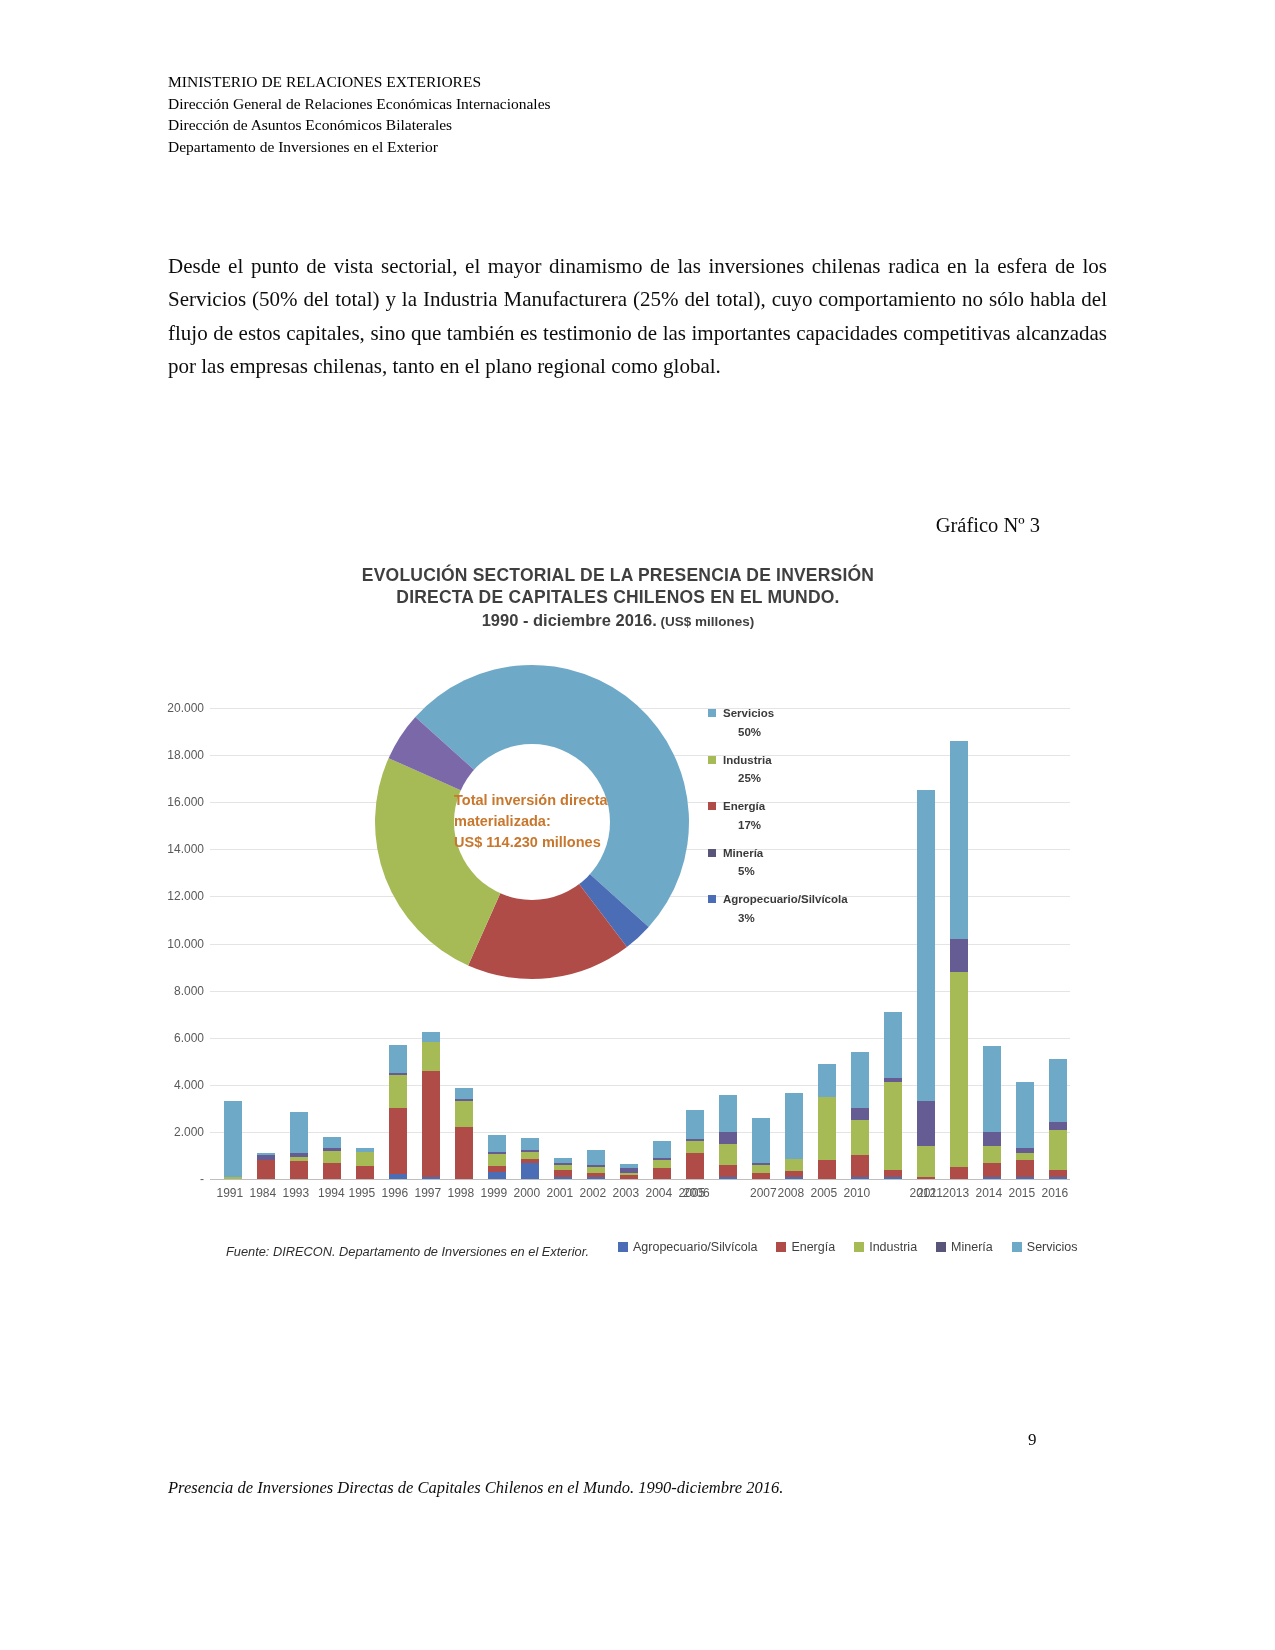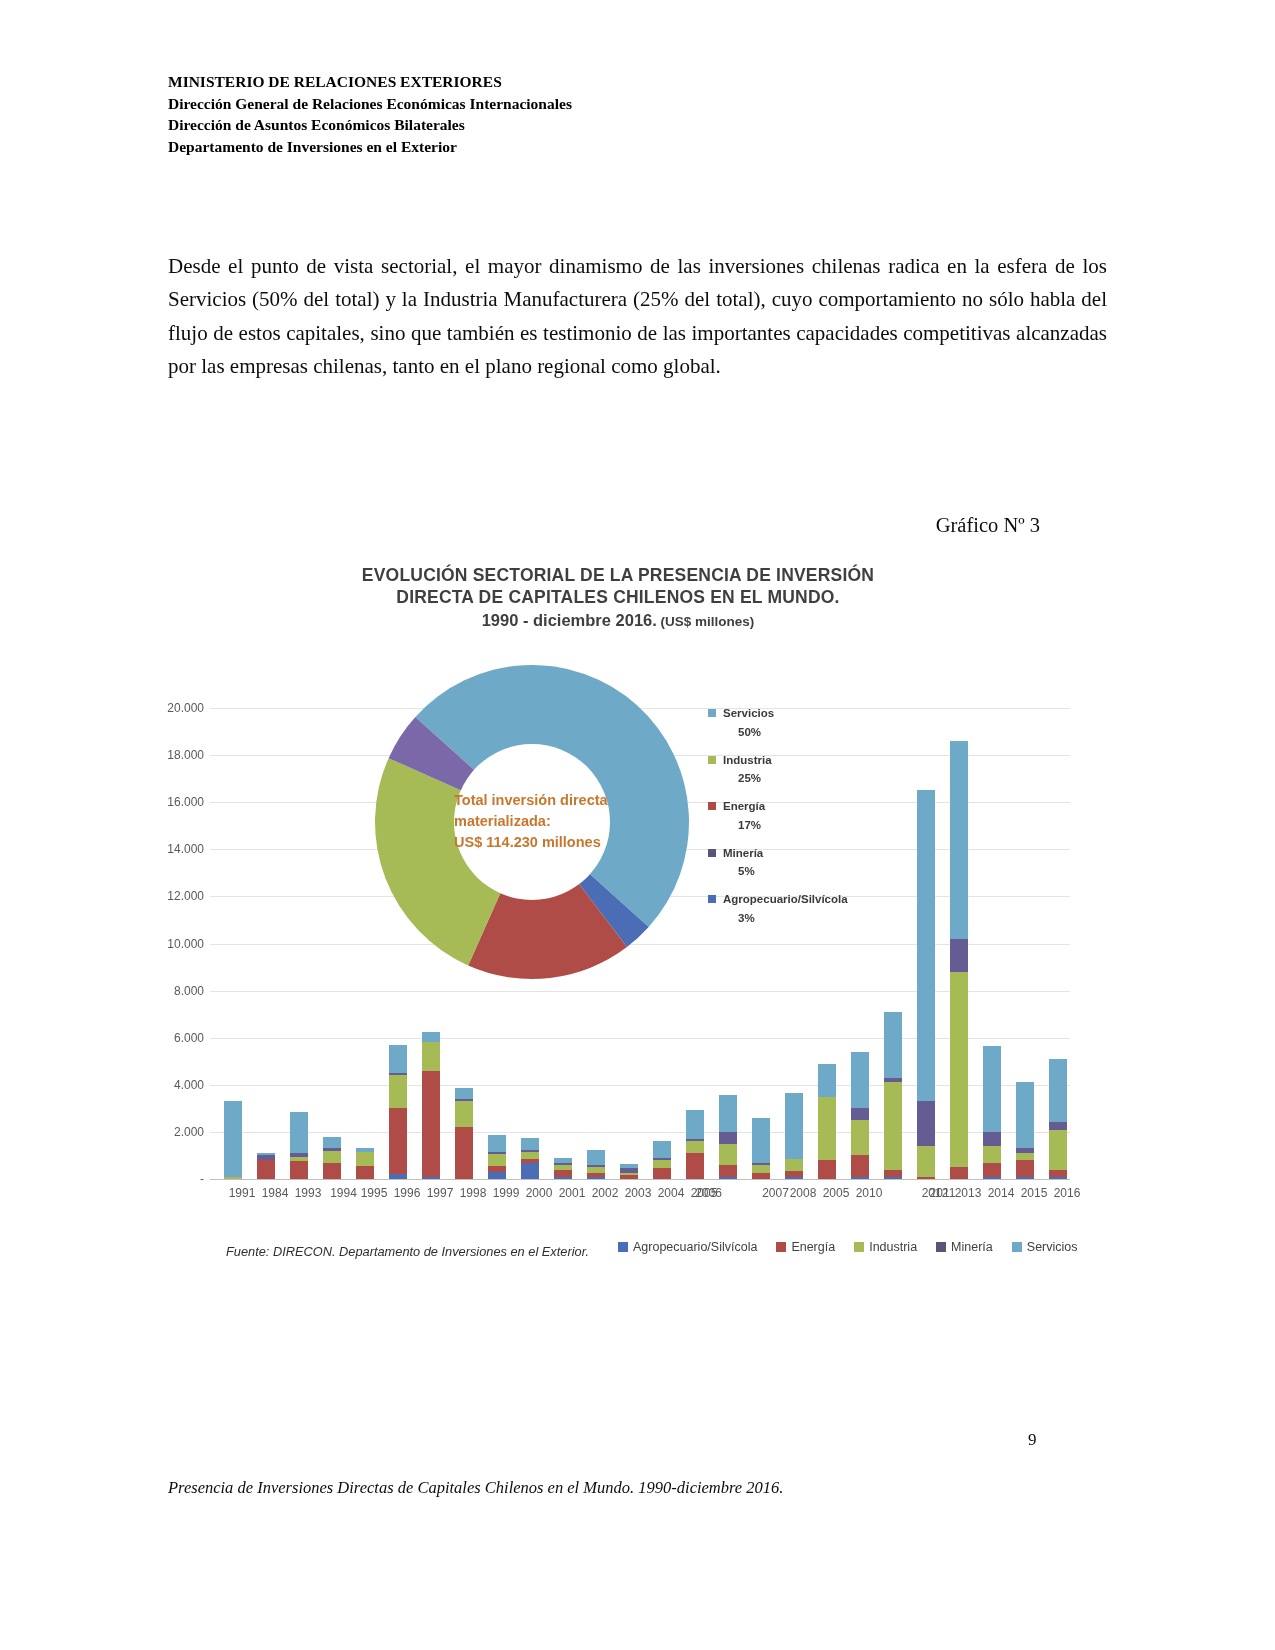--- a/index.html
+++ b/index.html
@@ -1,35 +1,35 @@
 <!DOCTYPE html>
 <html><head>
 <meta charset="utf-8">
 <style>
   html,body{margin:0;padding:0;background:#ffffff;}
   .page{position:relative;width:1275px;height:1650px;background:#ffffff;overflow:hidden;
         font-family:"Liberation Serif", serif;color:#111;}
   .abs{position:absolute;}
   
-  .doc-header{left:168px;top:71px;font-weight:bold;font-size:15.5px;line-height:21.5px;color:#000;}
+  .doc-header{left:168px;top:71px;font-weight:normal;font-size:15.5px;line-height:21.5px;color:#000;}
   
   .body-par{left:168px;top:250px;width:939px;font-size:21px;line-height:33.4px;text-align:justify;color:#0d0d0d;}
   
   .fig-caption{left:168px;top:514px;width:872px;text-align:right;font-size:20.5px;color:#0d0d0d;}
   
   .chart{left:160px;top:556px;width:916px;height:766px;font-family:"Liberation Sans", sans-serif;}
   .chart-title{left:0;top:0;width:100%;text-align:center;font-weight:bold;color:#3f3f3f;}
   .ct1{top:9px;font-size:17.5px;letter-spacing:.2px;}
   .ct2{top:31px;font-size:17.5px;letter-spacing:.2px;}
   .ct3{top:55px;font-size:16.5px;}
   .ct3 .units{font-size:13.5px;}
   .gridline{left:50px;width:860px;height:1px;background:#e4e4e4;}
   .axisline{left:50px;width:860px;height:1px;background:#bfbfbf;}
   .ytick{left:0;width:44px;text-align:right;font-size:12px;color:#595959;height:14px;line-height:14px;}
-  .xtick{top:630px;width:51px;text-align:center;font-size:12px;color:#595959;}
+  .xtick{top:630px;width:51px;text-align:left;font-size:12px;color:#595959;}
   .seg{position:absolute;}
   .donut-center{left:294px;top:234px;width:176px;font-weight:bold;font-size:14.5px;line-height:21px;color:#c8772c;}
   .dlegend{left:548px;top:148px;}
   .dl-entry{margin-bottom:9.5px;font-size:11.5px;font-weight:bold;color:#3a3a3a;line-height:18.5px;}
   .dl-row{display:flex;align-items:center;gap:7px;}
   .dl-sw{width:8px;height:8px;display:inline-block;flex:0 0 auto;}
   .dl-pct{padding-left:30px;}
   .blegend{left:458px;top:684px;display:flex;gap:19px;align-items:center;}
   .bl-item{display:flex;align-items:center;gap:5px;font-size:12.5px;color:#3f3f3f;white-space:nowrap;}
   .bl-sw{width:10px;height:10px;display:inline-block;}

